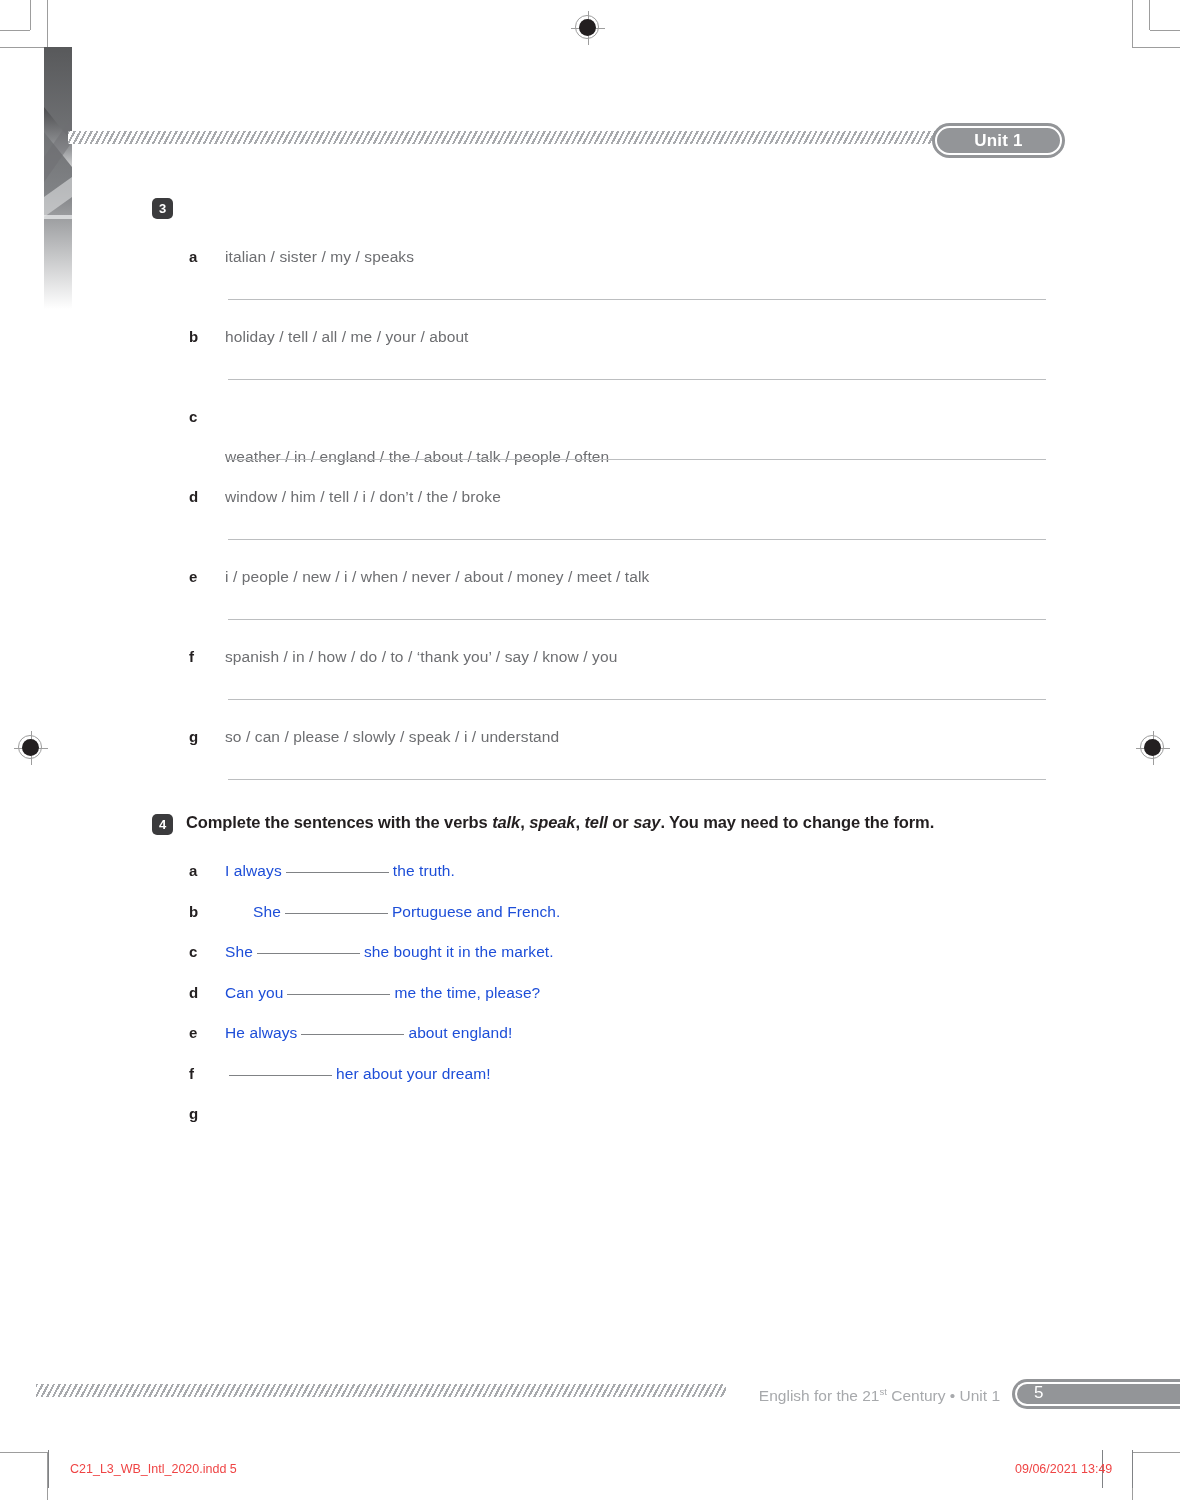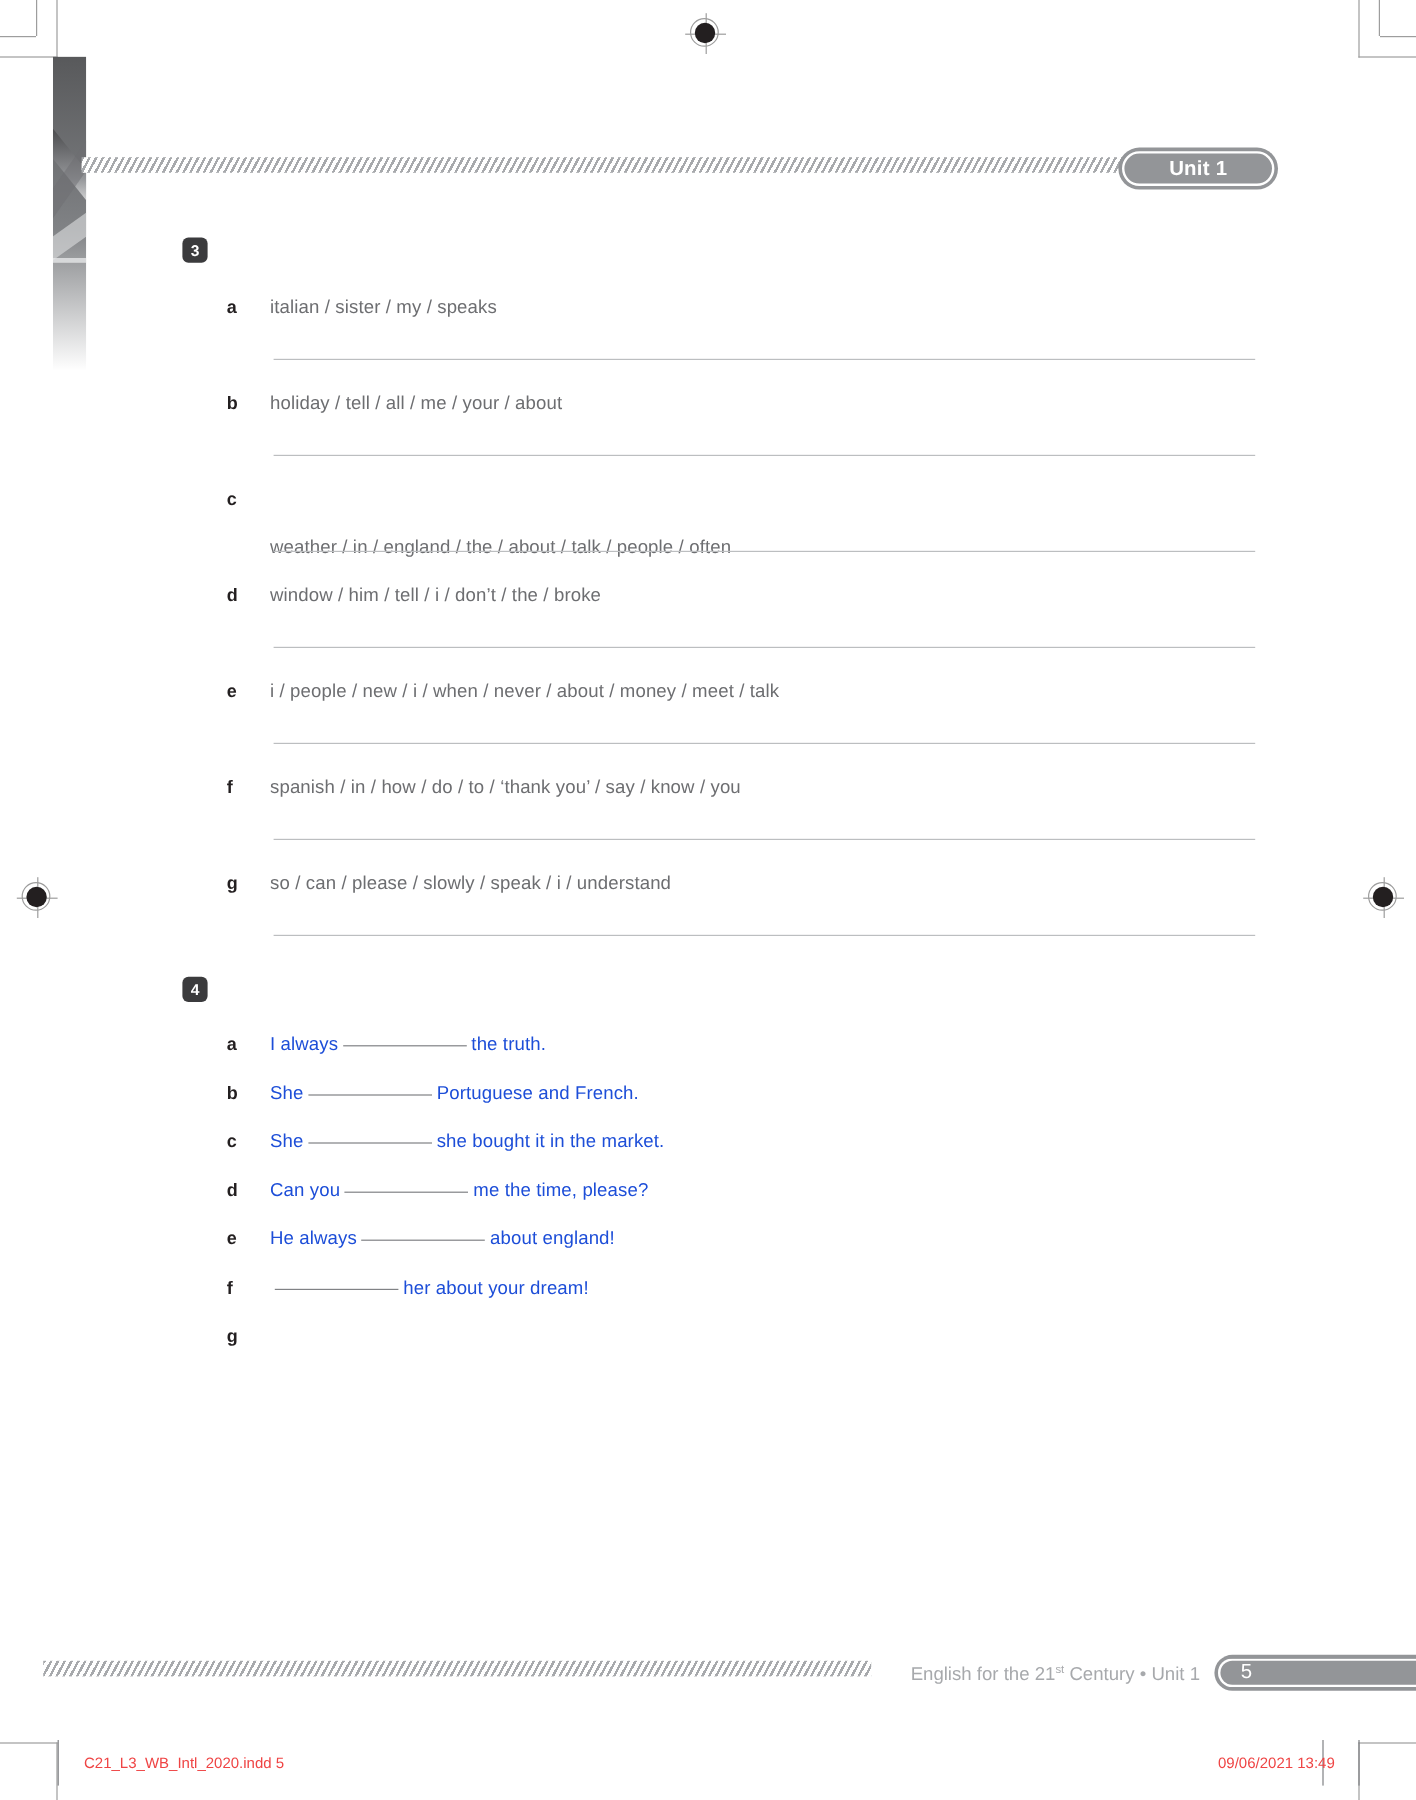--- a/index.html
+++ b/index.html
@@ -371,30 +371,31 @@
       <div class="q3-letter" style="top:0;">g</div>
       <div class="q3-words" style="top:0;">so / can / please / slowly / speak / i / understand</div>
       <div class="q3-rule" style="top:51px;"></div>
     </div>
   </div>
 </div>
 
 <div class="exercise" style="top:812px;">
   <div class="ex-head">
     <div class="ex-num">4</div>
+    <div class="ex-title"><span>Complete the sentences with the verbs </span><em>talk</em><span>, </span><em>speak</em><span>, </span><em>tell</em><span> or </span><em>say</em><span>. You may need to change the form.</span></div>
   </div>
 
   <div style="margin-top:27px;">
     <div class="q4-item">
       <div class="q4-letter" style="top:0;">a</div>
       <div class="q4-text" style="top:0;"><span>I always</span><span class="blank"></span><span>the truth.</span></div>
     </div>
     <div class="q4-item">
       <div class="q4-letter" style="top:0;">b</div>
-      <div class="q4-text" style="top:0;"><span>She</span><span class="blank"></span><span>Portuguese and French.</span></div>
+      <div class="q4-text" style="top:0;margin-left:28px;"><span>She</span><span class="blank"></span><span>Portuguese and French.</span></div>
     </div>
     <div class="q4-item">
       <div class="q4-letter" style="top:0;">c</div>
       <div class="q4-text" style="top:0;"><span>She</span><span class="blank"></span><span>she bought it in the market.</span></div>
     </div>
     <div class="q4-item">
       <div class="q4-letter" style="top:0;">d</div>
       <div class="q4-text" style="top:0;"><span>Can you</span><span class="blank"></span><span>me the time, please?</span></div>
     </div>
     <div class="q4-item">

